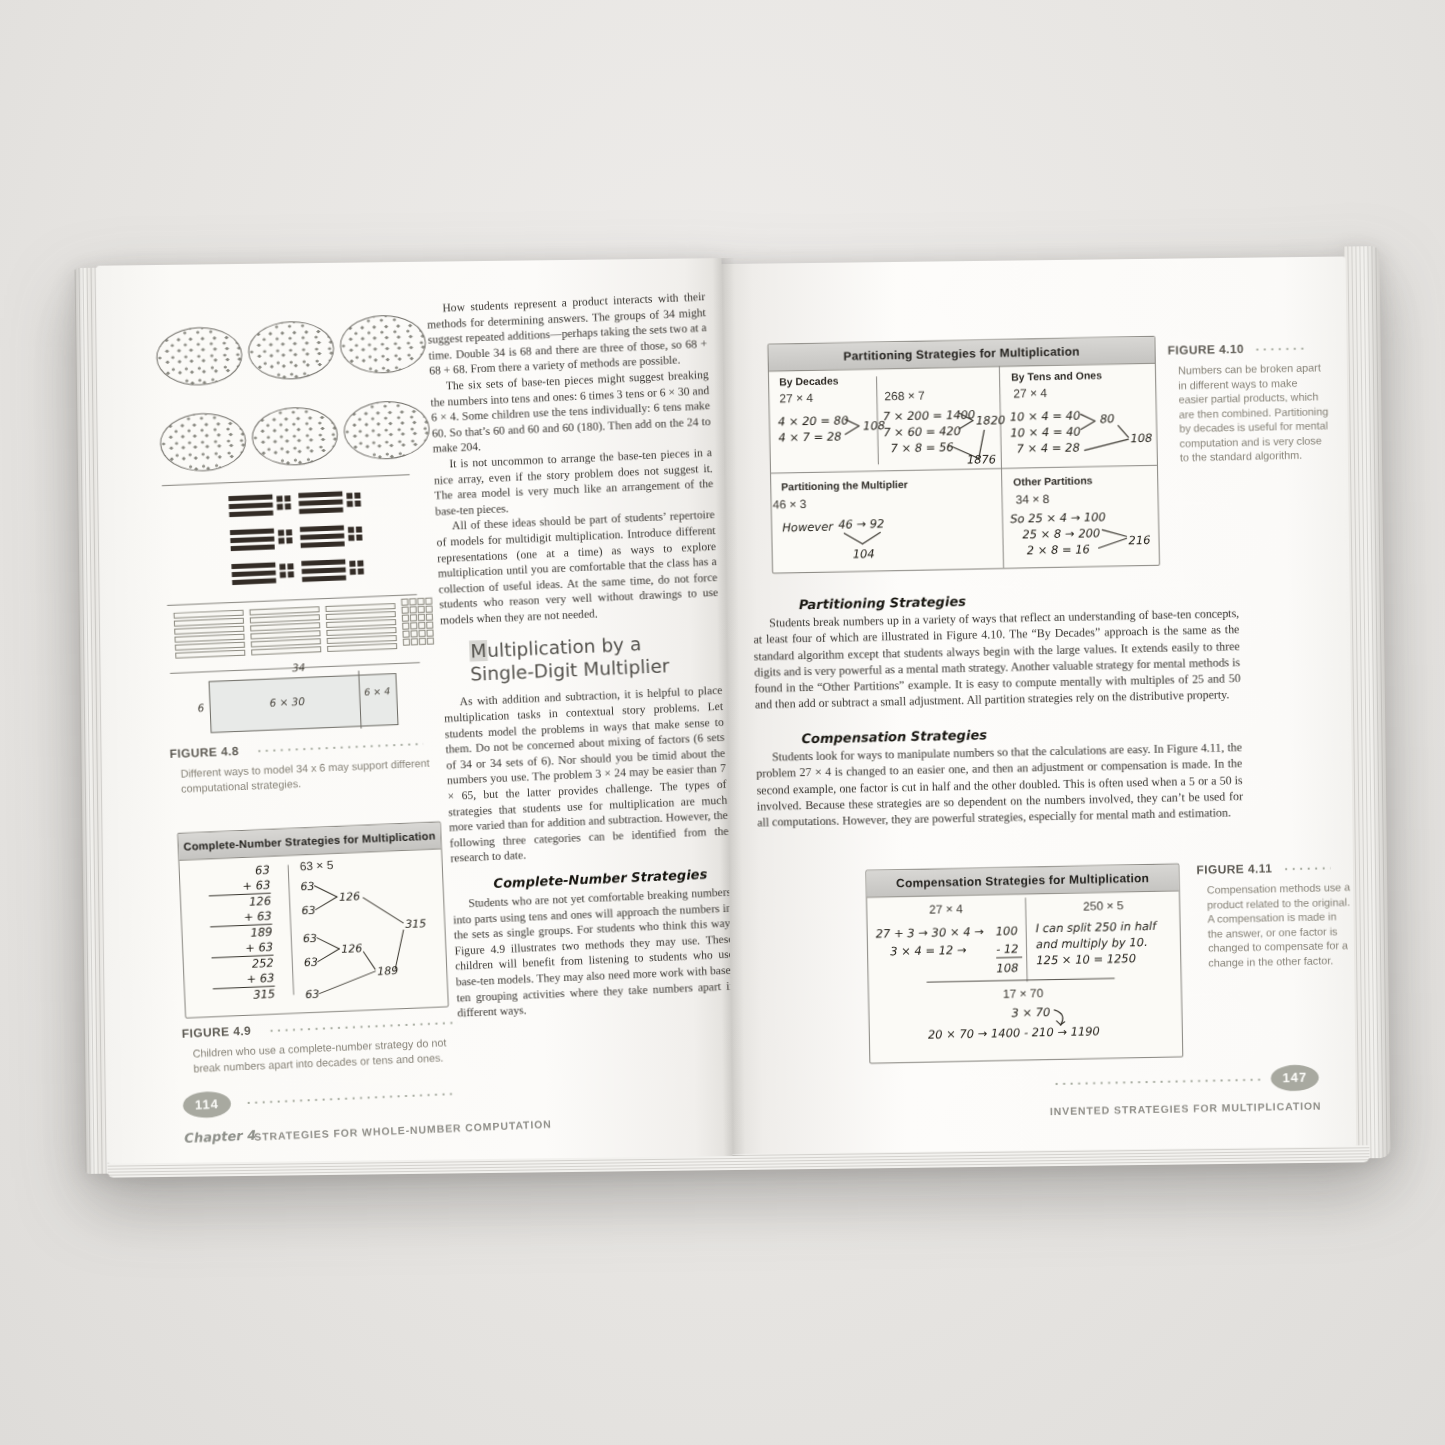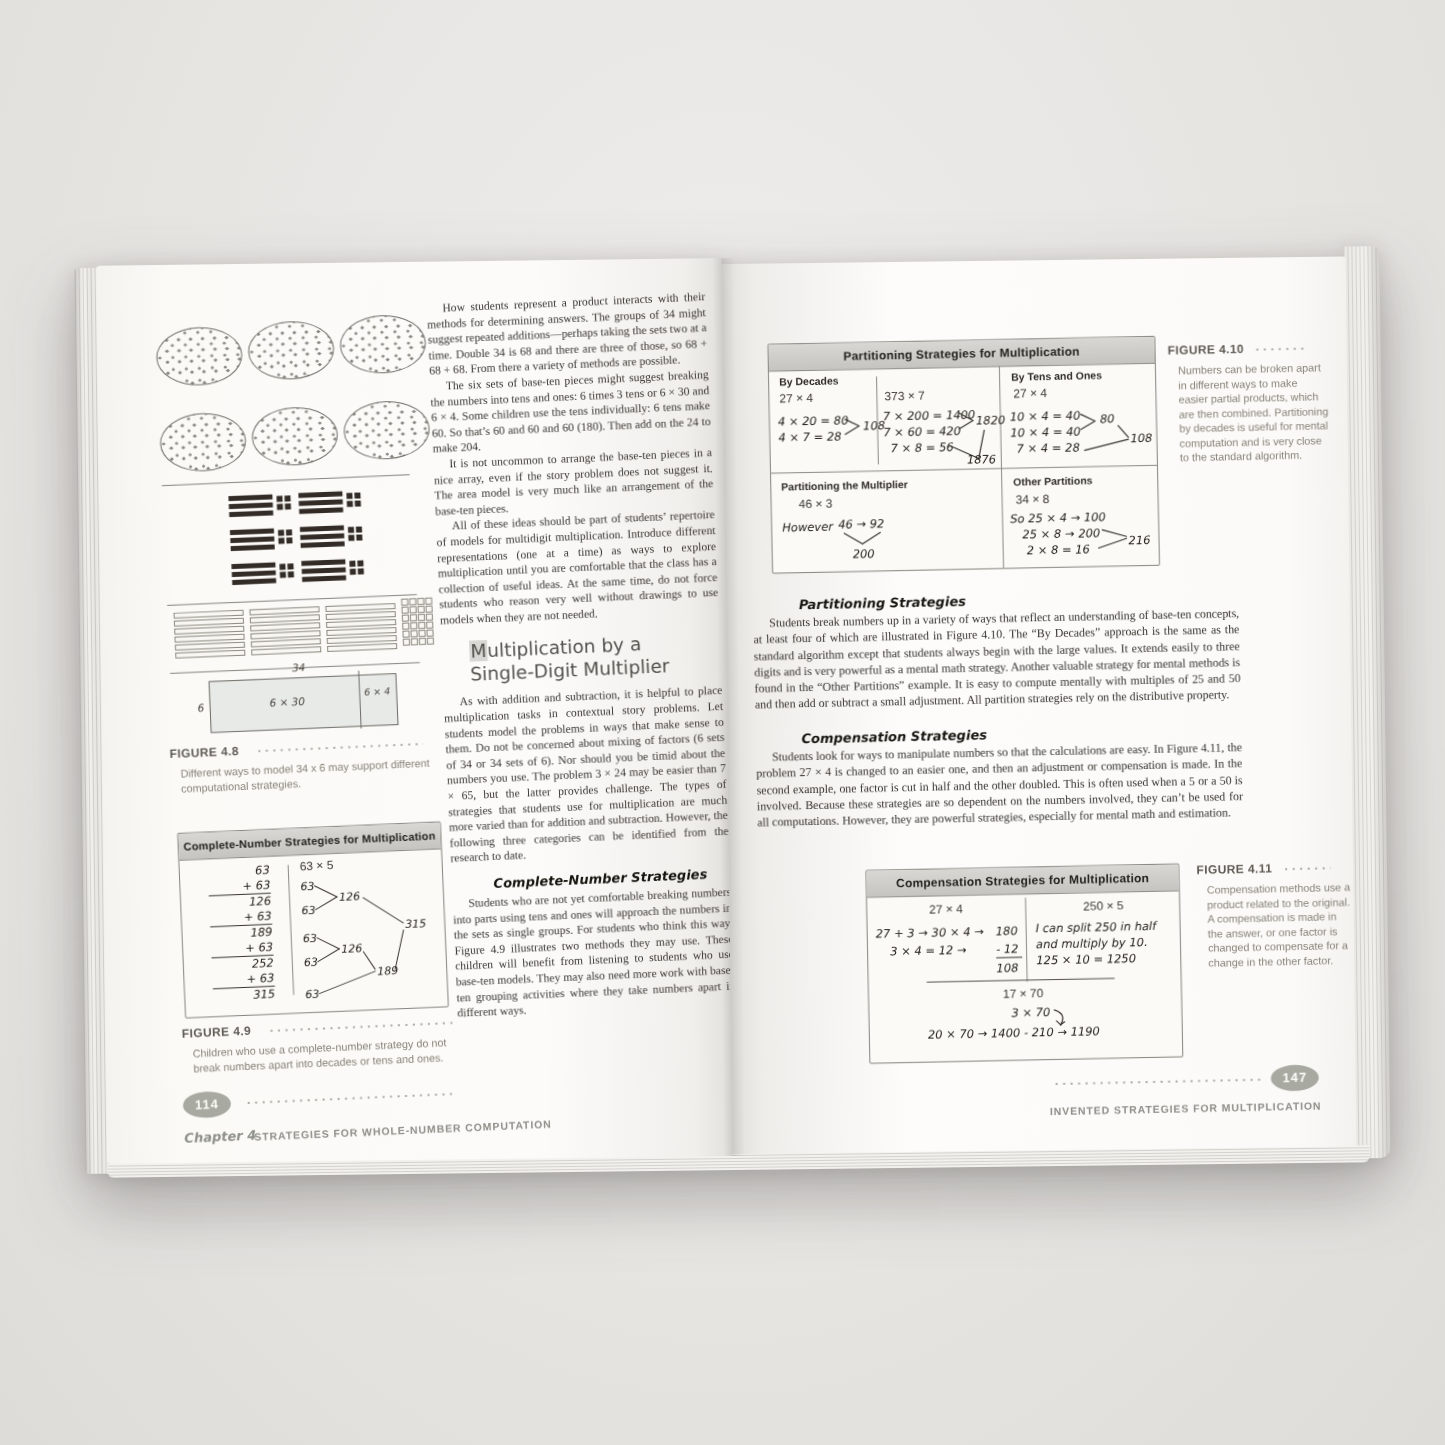--- a/index.html
+++ b/index.html
@@ -290,21 +290,21 @@
 
         <div class="blabel" style="left:10px;top:31px;">By Decades</div>
         <div class="prob" style="left:10px;top:47px;">27 × 4</div>
         <div class="hand" style="left:8px;top:70px;">4 × 20 = 80</div>
         <div class="hand" style="left:8px;top:86px;">4 × 7 = 28</div>
         <svg class="conn" style="left:74px;top:72px;" width="18" height="24">
             <line x1="1" y1="4" x2="15" y2="11"></line>
             <line x1="1" y1="19" x2="15" y2="11"></line>
           </svg>
         <div class="hand" style="left:93px;top:76px;">108</div>
-        <div class="prob" style="left:115px;top:47px;">373 × 7</div>
+        <div class="prob" style="left:115px;top:47px;">268 × 7</div>
         <div class="hand" style="left:113px;top:67px;">7 × 200 = 1400</div>
         <div class="hand" style="left:113px;top:83px;">7 × 60 = 420</div>
         <div class="hand" style="left:120px;top:99px;">7 × 8 = 56</div>
         <svg class="conn" style="left:188px;top:68px;" width="18" height="24">
             <line x1="1" y1="4" x2="15" y2="12"></line>
             <line x1="1" y1="20" x2="15" y2="12"></line>
           </svg>
         <div class="hand" style="left:206px;top:73px;">1820</div>
         <svg class="conn" style="left:172px;top:88px;" width="52" height="36">
             <line x1="6" y1="16" x2="36" y2="30"></line>
@@ -322,28 +322,28 @@
           </svg>
         <div class="hand" style="left:330px;top:74px;">80</div>
         <div class="hand" style="left:246px;top:102px;">7 × 4 = 28</div>
         <svg class="conn" style="left:300px;top:76px;" width="70" height="42">
             <line x1="14" y1="36" x2="58" y2="26"></line>
             <line x1="48" y1="12" x2="58" y2="24"></line>
           </svg>
         <div class="hand" style="left:360px;top:94px;">108</div>
 
         <div class="blabel" style="left:10px;top:136px;">Partitioning the Multiplier</div>
-        <div class="prob" style="left:27px;top:153px;">46 × 3</div>
+        <div class="prob" style="left:1px;top:153px;">46 × 3</div>
         <div class="hand" style="left:10px;top:176px;">However</div>
         <div class="hand" style="left:66px;top:174px;">46 → 92</div>
         <svg class="conn" style="left:66px;top:188px;" width="48" height="16">
             <line x1="6" y1="2" x2="24" y2="13"></line>
             <line x1="42" y1="2" x2="24" y2="13"></line>
           </svg>
-        <div class="hand" style="left:80px;top:204px;">200</div>
+        <div class="hand" style="left:80px;top:204px;">104</div>
 
         <div class="blabel" style="left:242px;top:136px;">Other Partitions</div>
         <div class="prob" style="left:244px;top:153px;">34 × 8</div>
         <div class="hand" style="left:238px;top:172px;">So 25 × 4 → 100</div>
         <div class="hand" style="left:250px;top:188px;">25 × 8 → 200</div>
         <div class="hand" style="left:254px;top:204px;">2 × 8 = 16</div>
         <svg class="conn" style="left:318px;top:186px;" width="44" height="28">
             <line x1="12" y1="6" x2="36" y2="13"></line>
             <line x1="8" y1="24" x2="36" y2="15"></line>
           </svg>
@@ -359,21 +359,21 @@
 
       <div class="h3" style="position:absolute;left:74px;top:466px;">Compensation Strategies</div>
       <p class="rp-body abs" style="left:28px;top:483px;width:486px;">Students look for ways to manipulate numbers so that the calculations are easy. In Figure 4.11, the problem 27 × 4 is changed to an easier one, and then an adjustment or compensation is made. In the second example, one factor is cut in half and the other doubled. This is often used when a 5 or a 50 is involved. Because these strategies are so dependent on the numbers involved, they can’t be used for all computations. However, they are powerful strategies, especially for mental math and estimation.</p>
 
       <div class="sbox" style="left:135px;top:606px;width:312px;height:192px;">
         <div class="sbox-hd">Compensation Strategies for Multiplication</div>
         <div class="prob" style="left:62px;top:33px;">27 × 4</div>
         <div class="prob" style="left:216px;top:33px;">250 × 5</div>
         <div class="vdiv" style="left:158px;top:30px;height:84px;"></div>
         <div class="hand" style="left:8px;top:56px;">27 + 3 → 30 × 4  →</div>
-        <div class="hand" style="left:128px;top:56px;">180</div>
+        <div class="hand" style="left:128px;top:56px;">100</div>
         <div class="hand" style="left:22px;top:74px;">3 × 4 = 12  →</div>
         <div class="hand u" style="left:128px;top:74px;width:26px;">- 12</div>
         <div class="hand" style="left:128px;top:93px;">108</div>
         <div class="hand" style="left:168px;top:54px;">I can split 250 in half</div>
         <div class="hand" style="left:168px;top:70px;">and multiply by 10.</div>
         <div class="hand" style="left:168px;top:86px;">125 × 10 = 1250</div>
         <div class="hdiv" style="left:58px;top:112px;width:188px;background:#55524c;"></div>
         <div class="prob" style="left:134px;top:119px;">17 × 70</div>
         <div class="hand" style="left:142px;top:138px;">3 × 70</div>
         <svg class="conn" style="left:182px;top:141px;" width="20" height="22">

